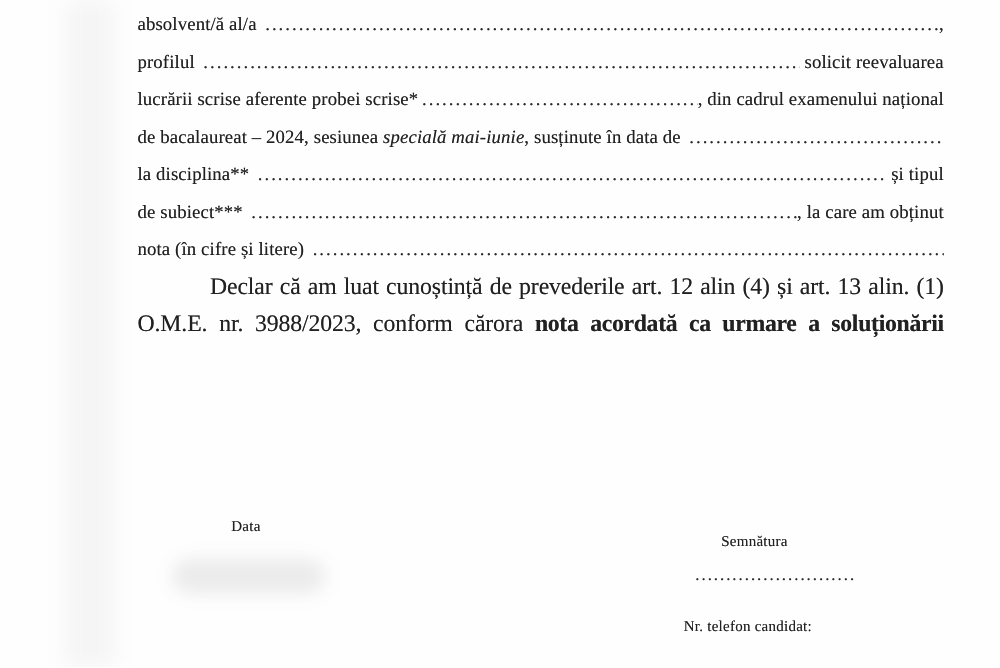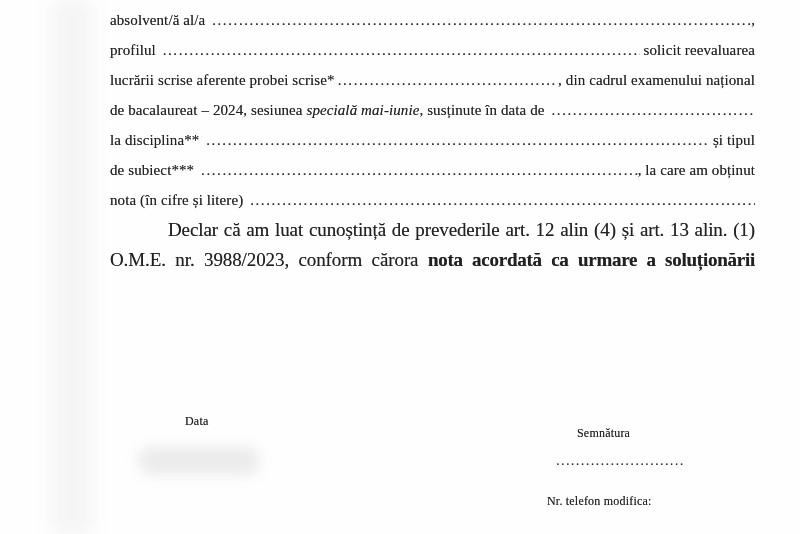--- a/index.html
+++ b/index.html
@@ -111,15 +111,15 @@
   </div>
 
   <span id="date-label" class="footer-label">Data</span>
 
   <div class="smudge"></div>
 
   <span id="signature-label" class="footer-label">Semnătura</span>
 
   <span class="sig-dots">..........................</span>
 
-  <span id="phone-label" class="footer-label">Nr. telefon modifica:</span>
+  <span id="phone-label" class="footer-label">Nr. telefon candidat:</span>
 
 </div>
 
 </body></html>

